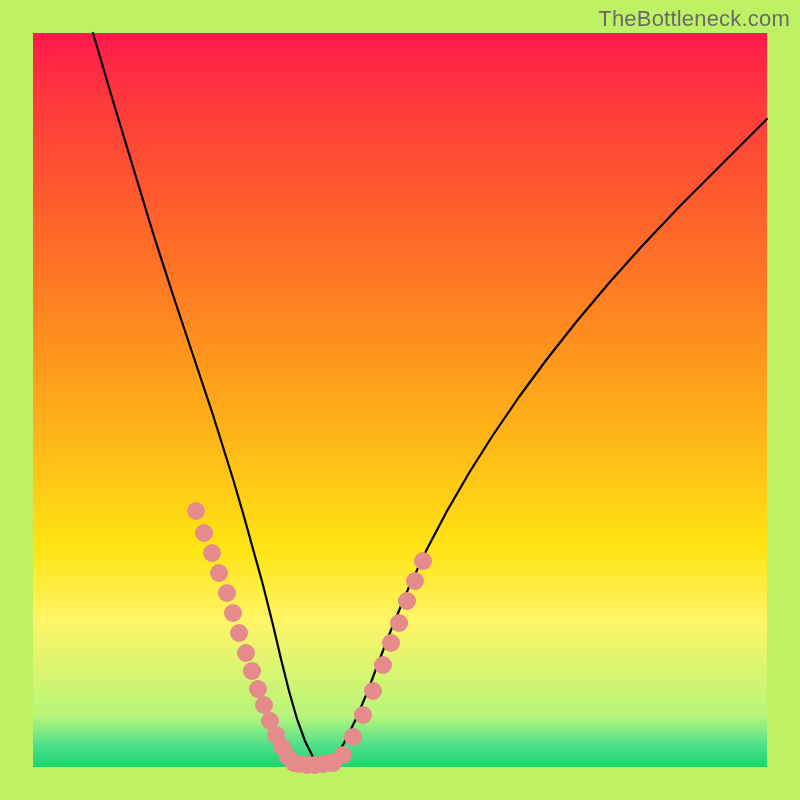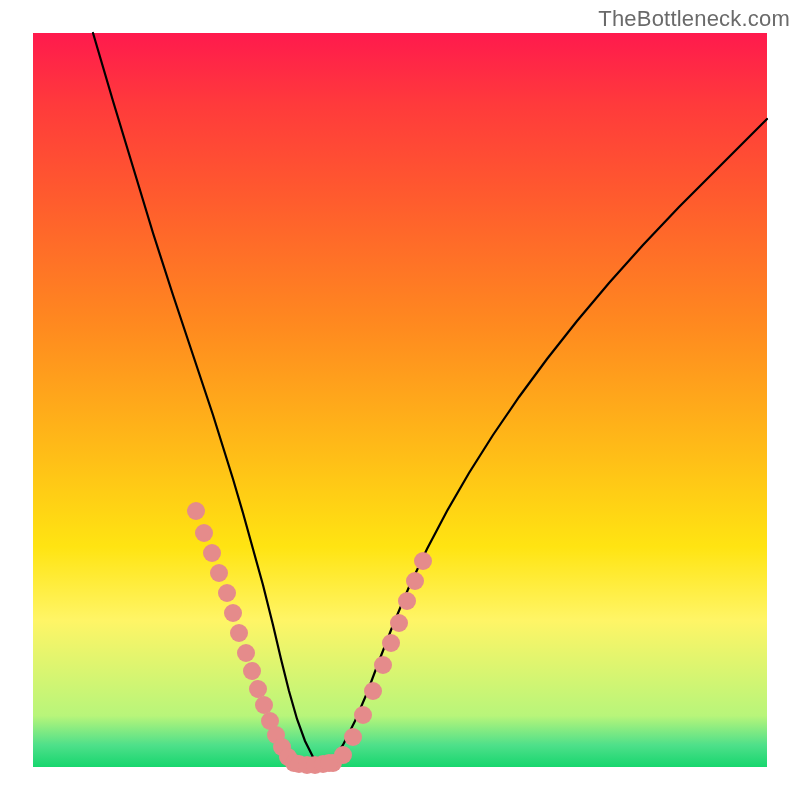--- a/index.html
+++ b/index.html
@@ -10,21 +10,21 @@
     overflow: hidden;
     background: #000;
     font-family: Arial, Helvetica, sans-serif;
   }
   .frame {
     position: absolute;
     left: 0;
     top: 0;
     width: 800px;
     height: 800px;
-    background: #ffffff;
+    background: #bef264;
   }
   .plot {
     position: absolute;
     left: 33px;
     top: 33px;
     width: 734px;
     height: 734px;
     background: linear-gradient(to bottom,
       #ff1a4d 0%,
       #ff3b3b 10%,

